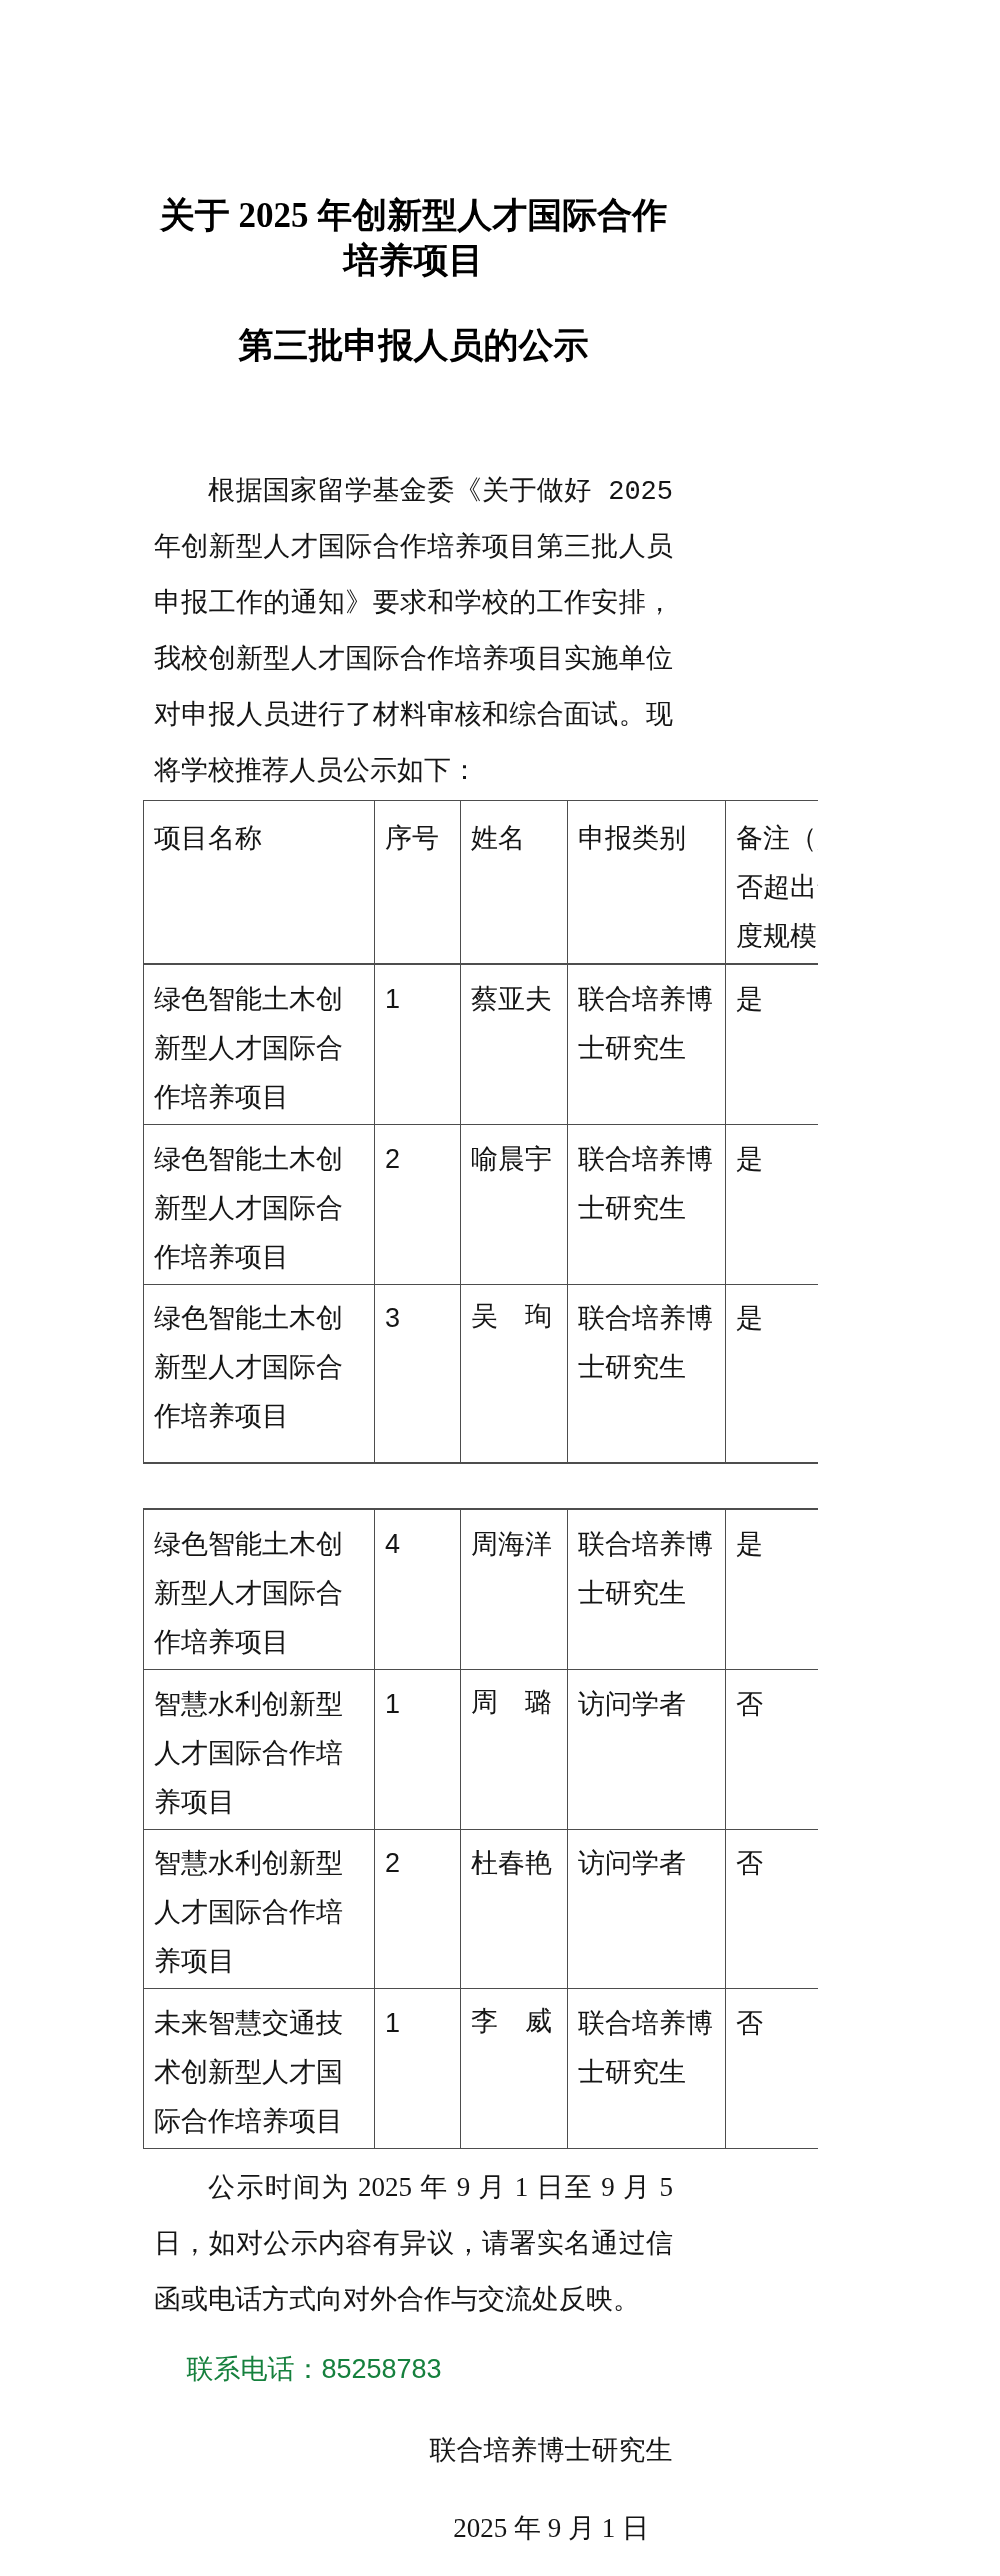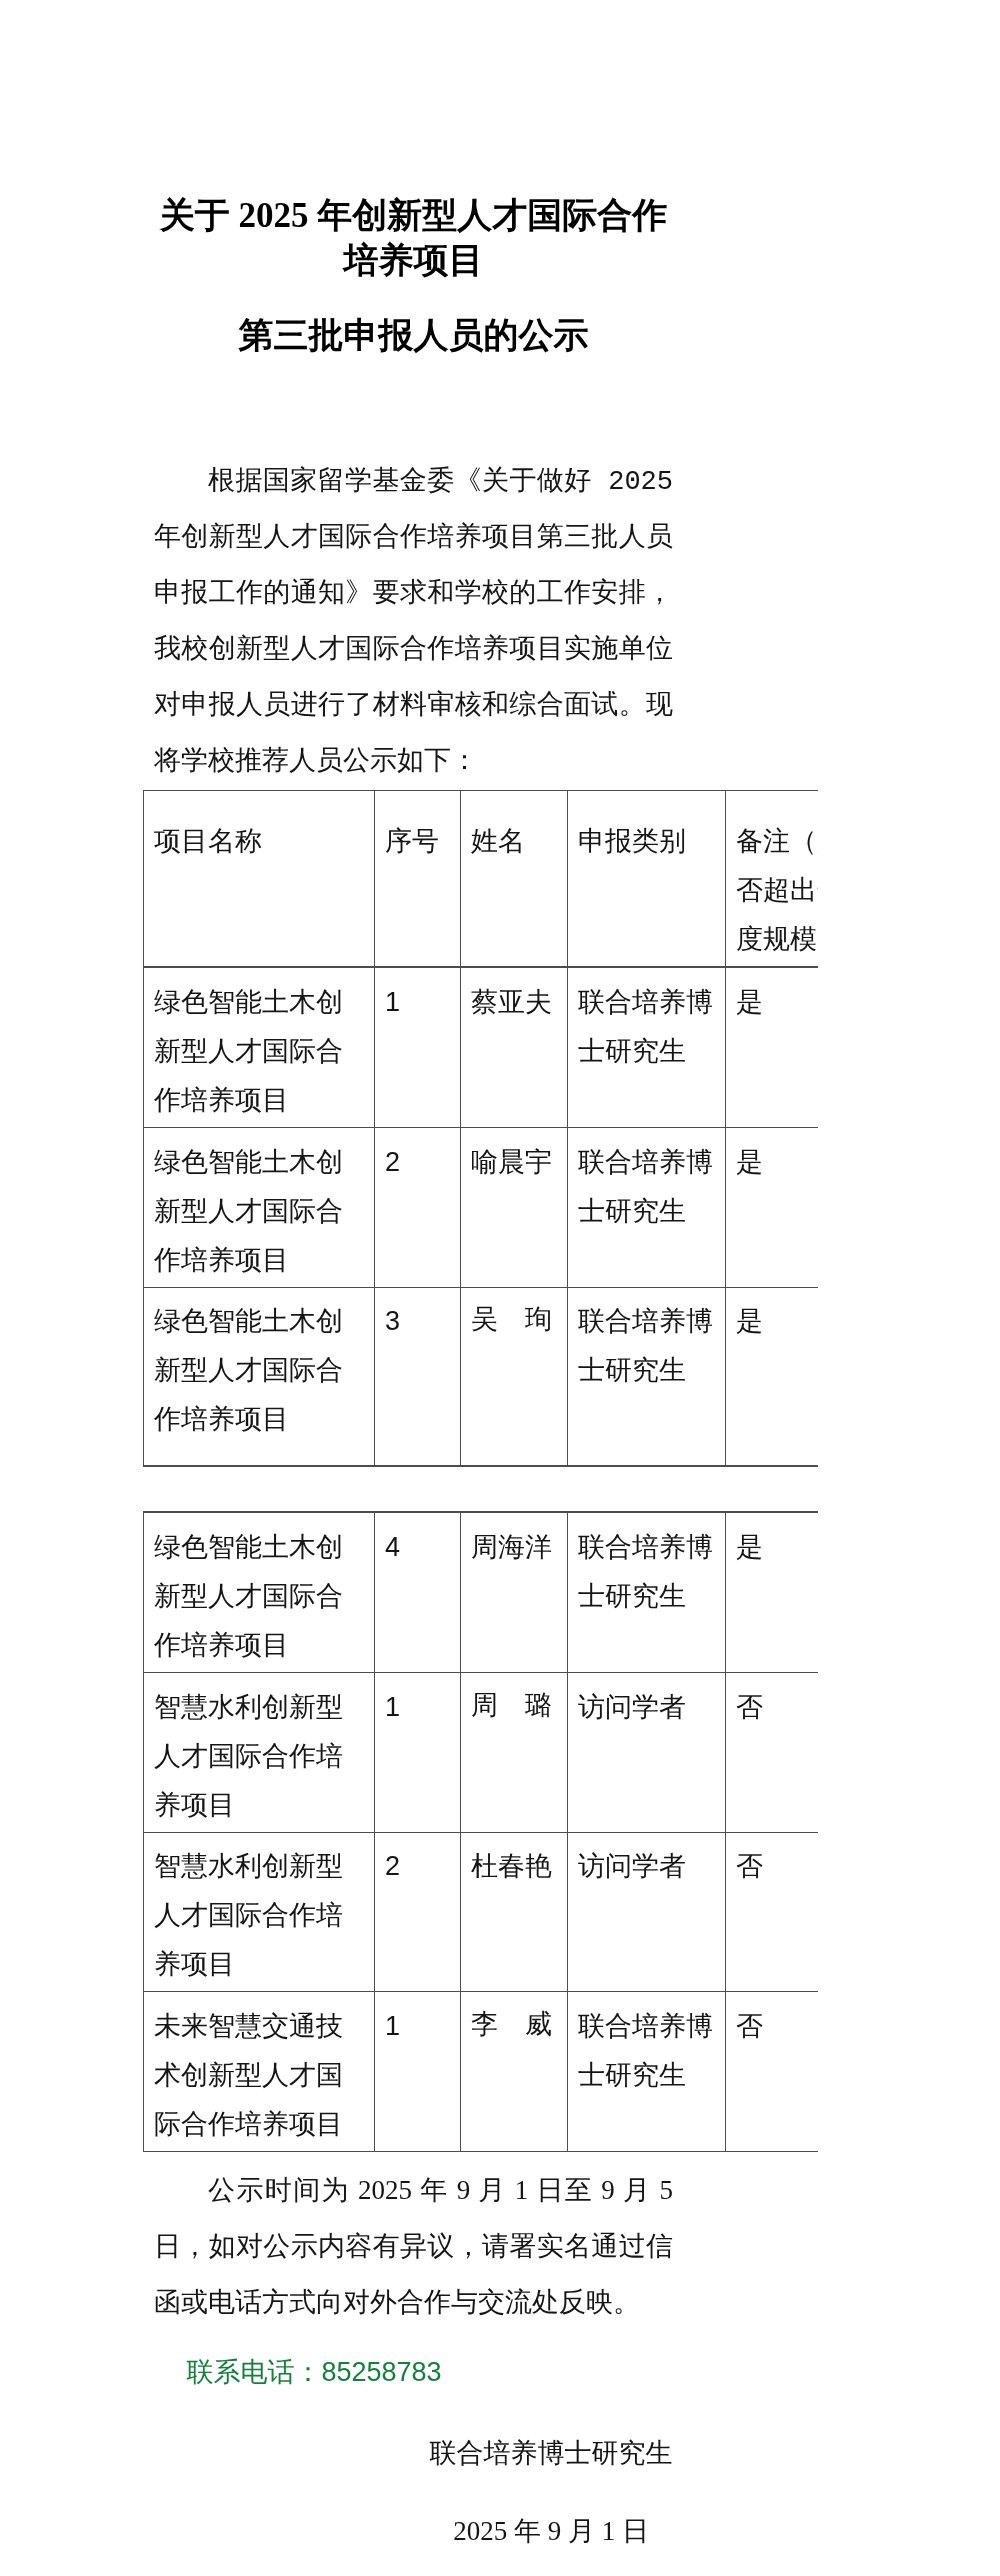--- a/index.html
+++ b/index.html
@@ -20,21 +20,21 @@
   }
   .title {
     margin: 0;
     text-align: center;
     font-size: 35px;
     font-weight: bold;
     line-height: 45px;
     color: #000000;
   }
   .title .title-line { display: block; }
-  .title .title-line + .title-line { margin-top: 30px; }
+  .title .title-line + .title-line { margin-top: 40px; }
 
   .para {
     margin: 0;
     font-size: 27px;
     line-height: 56px;
     text-align: justify;
     text-indent: 2em;
     color: #151515;
   }
   .intro { margin-top: 96px; font-family: Liberation Mono, monospace; }
@@ -50,21 +50,21 @@
     border: 1px solid #4d4d4d;
     vertical-align: top;
     text-align: left;
     font-weight: normal;
     font-size: 27px;
     line-height: 49px;
     padding: 9.8px 9.8px 2px 9.8px;
     color: #151515;
     overflow: hidden;
   }
-  table.tbl th { padding-top: 26px; }
+  table.tbl th { padding-top: 13px; }
   table.tbl-1 th { border-bottom-width: 2px; }
   table.tbl-1 tr { height: 156px; }
   table.tbl-1 tr.row-head { height: 162px; }
   table.tbl-1 tr.row-tall { height: 179px; }
   table.tbl-1 { border-bottom: 2px solid #4d4d4d; }
   table.tbl-2 { border-top: 2px solid #4d4d4d; }
   table.tbl-2 tr { height: 156px; }
   .bold-name { font-weight: bold; font-family: Liberation Mono, monospace; }
   .cell-no, .latin { font-family: "Liberation Sans", sans-serif; }
 

